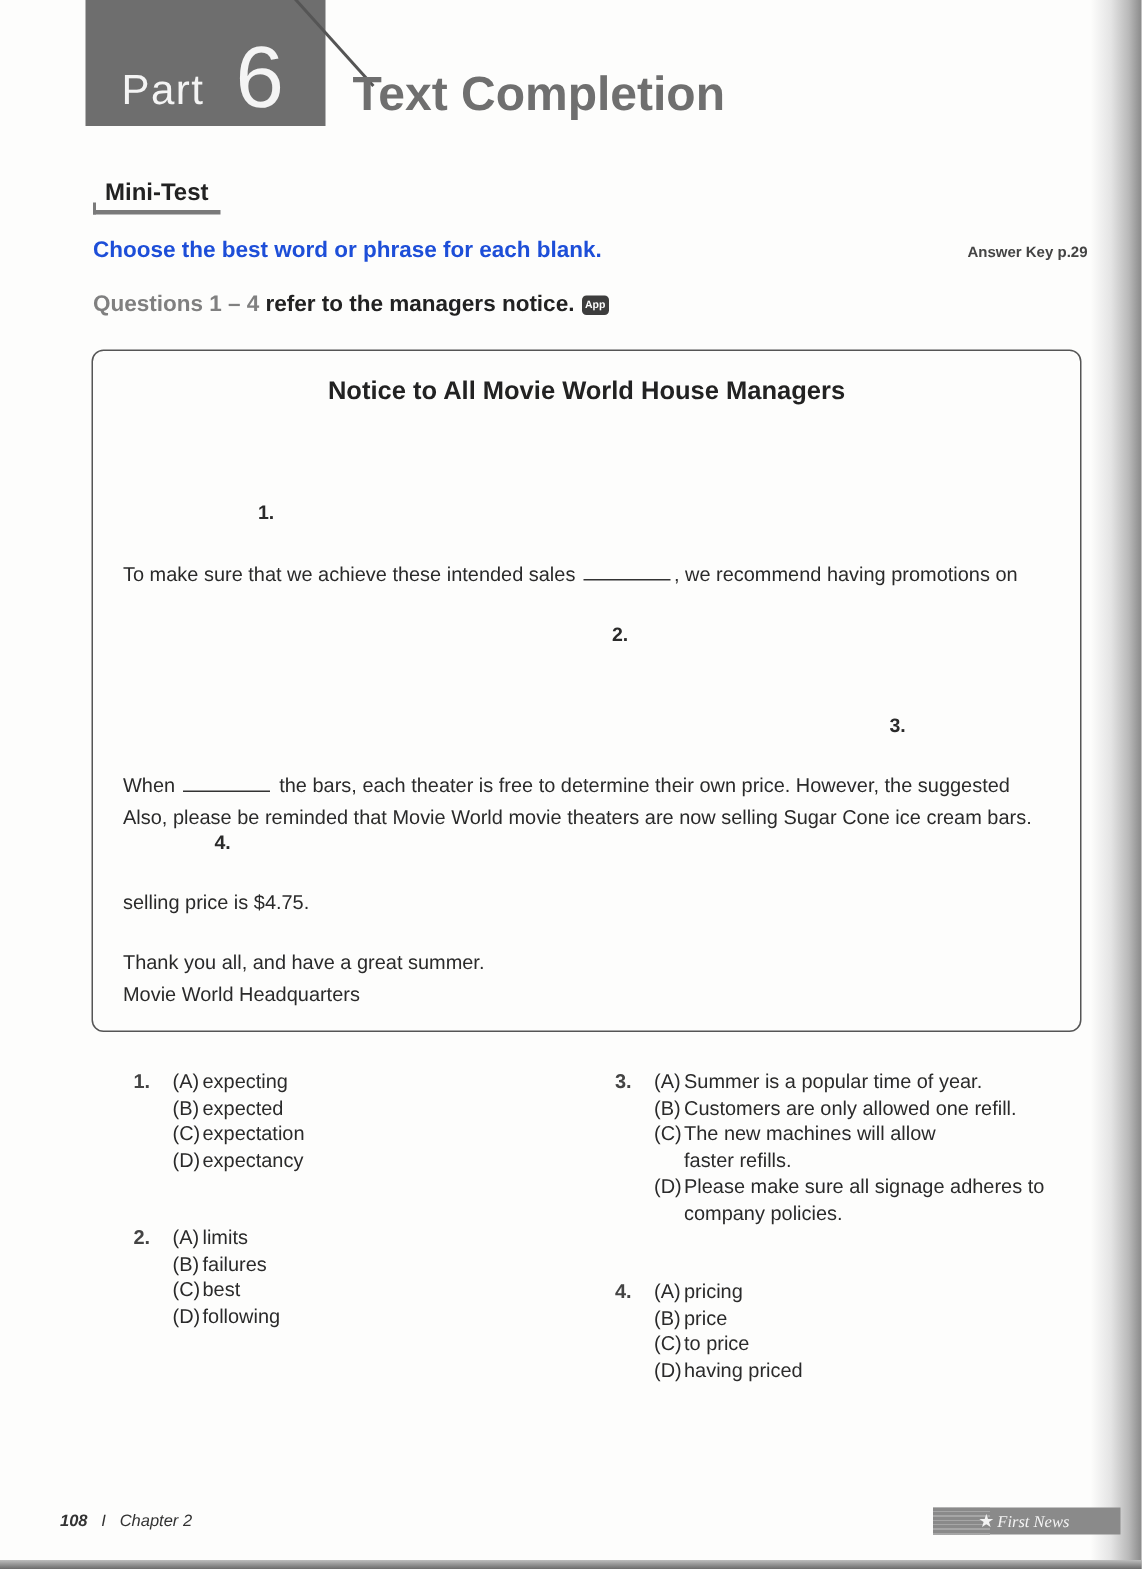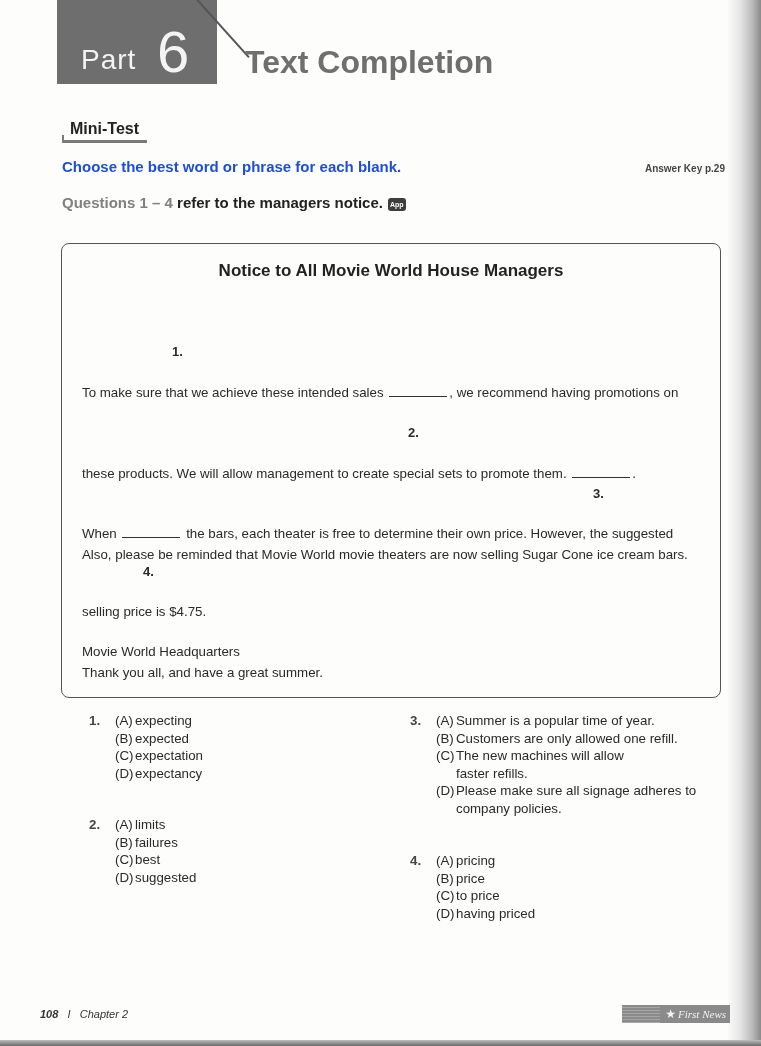--- a/index.html
+++ b/index.html
@@ -21,21 +21,21 @@
     position: absolute; left: 44px; top: 0; width: 160px; height: 84px;
     background: #6e6e6e; color: #f4f4f4; margin-left: 13px;
   }
   .part-label { position: absolute; left: 24px; top: 44px; font-size: 28px; letter-spacing: 1px; }
   .part-num { position: absolute; left: 100px; top: 18px; font-size: 58px; font-weight: normal; }
   .diag {
     position: absolute; left: 196px; top: 0; width: 2px; height: 78px;
     background: #555; transform: rotate(-42deg); transform-origin: top left;
   }
   .title {
-    position: absolute; left: 245px; top: 44px; font-size: 32px; font-weight: bold;
+    position: absolute; left: 235px; top: 44px; font-size: 32px; font-weight: bold;
     color: #6f6f6f;
   }
   .mini-test {
     position: absolute; left: 62px; top: 120px; font-size: 16px; font-weight: bold;
     padding: 0 8px 2px 8px; border-bottom: 3px solid #7a7a7a;
     color: #222;
     text-align: center;
   }
   .mini-test::before {
     content: ""; position: absolute; left: 0; bottom: -3px; width: 2px; height: 8px; background: #7a7a7a;
@@ -50,42 +50,42 @@
     position: absolute; left: 62px; top: 194px; font-size: 15px; font-weight: bold; color: #222;
   }
   .qref .gray { color: #808080; }
   .app-badge {
     display: inline-block; vertical-align: middle; margin-left: 5px;
     background: #3d3d3d; color: #fff; font-size: 7px; font-weight: bold;
     padding: 3px 2px; border-radius: 3px; line-height: 1;
   }
   .notice {
     position: absolute; left: 61px; top: 233px; width: 660px; height: 455px;
-    border: 1.5px solid #555; border-radius: 8px; box-sizing: border-box; margin-top: 10px;
+    border: 1.5px solid #555; border-radius: 8px; box-sizing: border-box;
   }
   .notice-title {
     position: absolute; left: 0; width: 100%; top: 17px; text-align: center;
     font-size: 17px; font-weight: bold; color: #222;
   }
   .para { position: absolute; left: 20px; font-size: 13.3px; line-height: 21px; color: #2a2a2a; white-space: nowrap; }
   .blank { display: inline-block; width: 58px; border-bottom: 1px solid #333; height: 12px; margin: 0 2px; }
   .blank-num { position: absolute; font-size: 13px; font-weight: bold; }
   .q-block { position: absolute; font-size: 13.3px; line-height: 17.5px; color: #2a2a2a; }
   .q-num { position: absolute; left: 0; top: 0; font-weight: bold; color: #444; }
   .opt { position: relative; padding-left: 46px; }
   .opt .letter { position: absolute; left: 26px; top: 0; }
   .footer-page {
     position: absolute; left: 40px; top: 1008px; font-size: 11px; color: #333; font-style: italic;
   }
   .footer-page b { font-weight: bold; }
   .brand {
-    position: absolute; left: 622px; top: 1005px; width: 108px; height: 18px;
+    position: absolute; left: 622px; top: 1005px; width: 125px; height: 18px;
     background: #8a8a8a; color: #f4f4f4;
     font-family: "Liberation Serif", serif; font-style: italic; font-size: 11px;
-    line-height: 18px; text-align: right; padding-right: 4px; box-sizing: border-box;
+    line-height: 18px; text-align: center; padding-right: 4px; box-sizing: border-box;
     background-image: repeating-linear-gradient(to bottom, #8a8a8a 0, #8a8a8a 2px, #a6a6a6 2px, #a6a6a6 3px);
     background-size: 38px 18px; background-repeat: no-repeat;
   }
   .brand .star { font-style: normal; font-size: 12px; margin-right: 2px; }
 </style>
 </head>
 <body>
 
 <div class="edge-shadow"></div>
 <div class="bottom-strip"></div>
@@ -107,53 +107,50 @@
 <div class="notice">
   <div class="notice-title">Notice to All Movie World House Managers</div>
 
   <span class="blank-num" style="left:110px; top:100px;">1.</span>
 
   <div class="para" style="top:138px;">
     <div><span>To make sure that we achieve these intended sales</span> <span class="blank"></span><span>, we recommend having promotions on</span></div>
   </div>
   <span class="blank-num" style="left:346px; top:181px;">2.</span>
 
-  <div class="para" style="top:219px;">
-    <div><span>these products. We will allow management to create special sets to promote them.</span> <span class="blank"></span><span>.</span></div>
-  </div>
   <span class="blank-num" style="left:531px; top:242px;">3.</span>
 
   <div class="para" style="top:279px;">
     <div><span>When</span> <span class="blank"></span> <span>the bars, each theater is free to determine their own price. However, the suggested</span></div>
     <div>Also, please be reminded that Movie World movie theaters are now selling Sugar Cone ice cream bars.</div>
   </div>
   <span class="blank-num" style="left:81px; top:320px;">4.</span>
 
   <div class="para" style="top:357px;">selling price is $4.75.</div>
 
   <div class="para" style="top:397px;">
+    <div>Thank you all, and have a great summer.</div>
     <div>Movie World Headquarters</div>
-    <div>Thank you all, and have a great summer.</div>
   </div>
 </div>
 
 <div class="q-block" style="left:89px; top:712px; width:260px;">
   <span class="q-num">1.</span>
   <div class="opt"><span class="letter">(A)</span><span>expecting</span></div>
   <div class="opt"><span class="letter">(B)</span><span>expected</span></div>
   <div class="opt"><span class="letter">(C)</span><span>expectation</span></div>
   <div class="opt"><span class="letter">(D)</span><span>expectancy</span></div>
 </div>
 
 <div class="q-block" style="left:89px; top:816px; width:260px;">
   <span class="q-num">2.</span>
   <div class="opt"><span class="letter">(A)</span><span>limits</span></div>
   <div class="opt"><span class="letter">(B)</span><span>failures</span></div>
   <div class="opt"><span class="letter">(C)</span><span>best</span></div>
-  <div class="opt"><span class="letter">(D)</span><span>suggested</span></div>
+  <div class="opt"><span class="letter">(D)</span><span>following</span></div>
 </div>
 
 <div class="q-block" style="left:410px; top:712px; width:300px;">
   <span class="q-num">3.</span>
   <div class="opt"><span class="letter">(A)</span><span>Summer is a popular time of year.</span></div>
   <div class="opt"><span class="letter">(B)</span><span>Customers are only allowed one refill.</span></div>
   <div class="opt" style="padding-right:60px;"><span class="letter">(C)</span><span>The new machines will allow faster refills.</span></div>
   <div class="opt" style="padding-right:10px;"><span class="letter">(D)</span><span>Please make sure all signage adheres to company policies.</span></div>
 </div>
 

